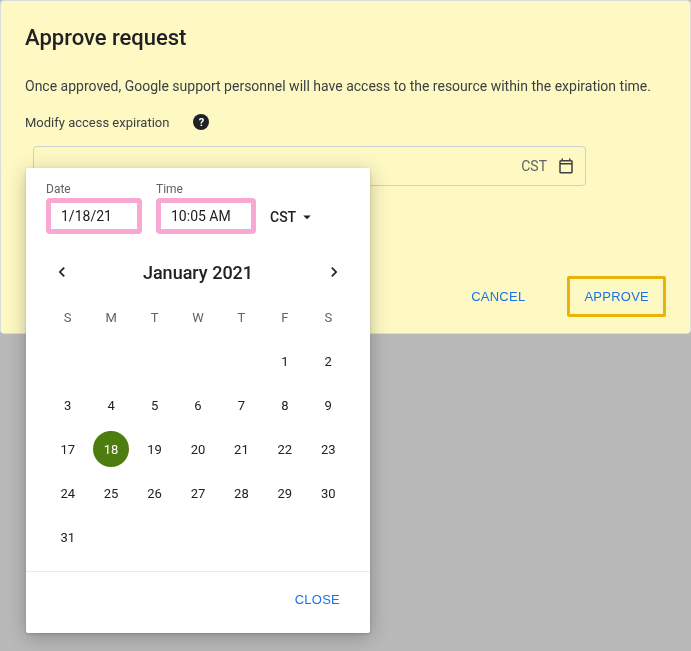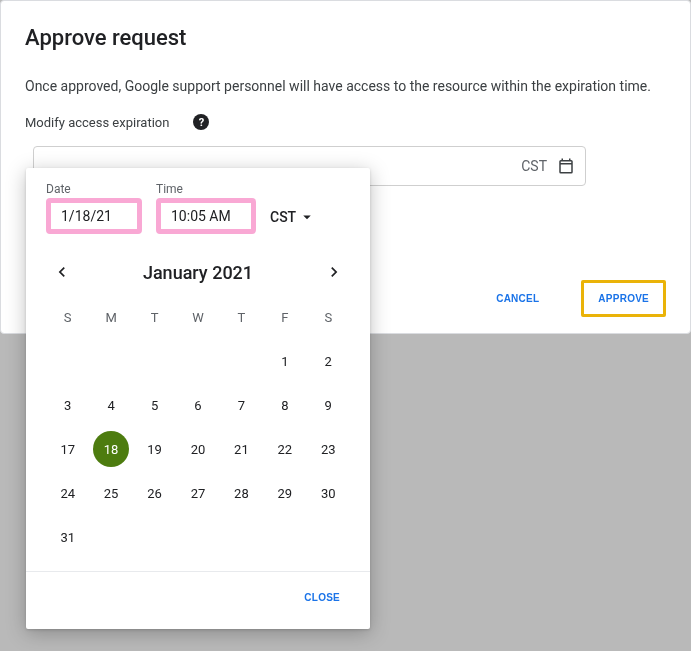--- a/index.html
+++ b/index.html
@@ -9,21 +9,21 @@
       color: #202124;
       background: #b9b9b9;
       width: 691px;
       height: 651px;
       position: relative;
       overflow: hidden;
     }
     .dialog {
       position: absolute;
       top: 0; left: 0; right: 0;
-      background: #ffffff;
+      background: #fef9c3;
       border: 1px solid #dadce0;
       border-radius: 4px;
       padding: 24px 24px 16px 24px;
       height: 334px;
     }
     .dialog-title {
       font-size: 22px;
       font-weight: 500;
       color: #202124;
       margin-bottom: 28px;
@@ -70,22 +70,22 @@
     .cal-icon-svg { width: 18px; height: 18px; }
     .dialog-actions {
       position: absolute;
       bottom: 16px; right: 24px;
       display: flex;
       gap: 28px;
       align-items: center;
     }
     .btn {
       color: #1a73e8;
-      font-weight: 700;
-      font-size: 10px;
+      font-weight: 400;
+      font-size: 13px;
       letter-spacing: 0.25px;
       background: none;
       border: none;
       cursor: pointer;
       padding: 10px 14px;
     }
     .btn-approve-wrap {
       border: 3px solid #eab308;
       border-radius: 2px;
     }

